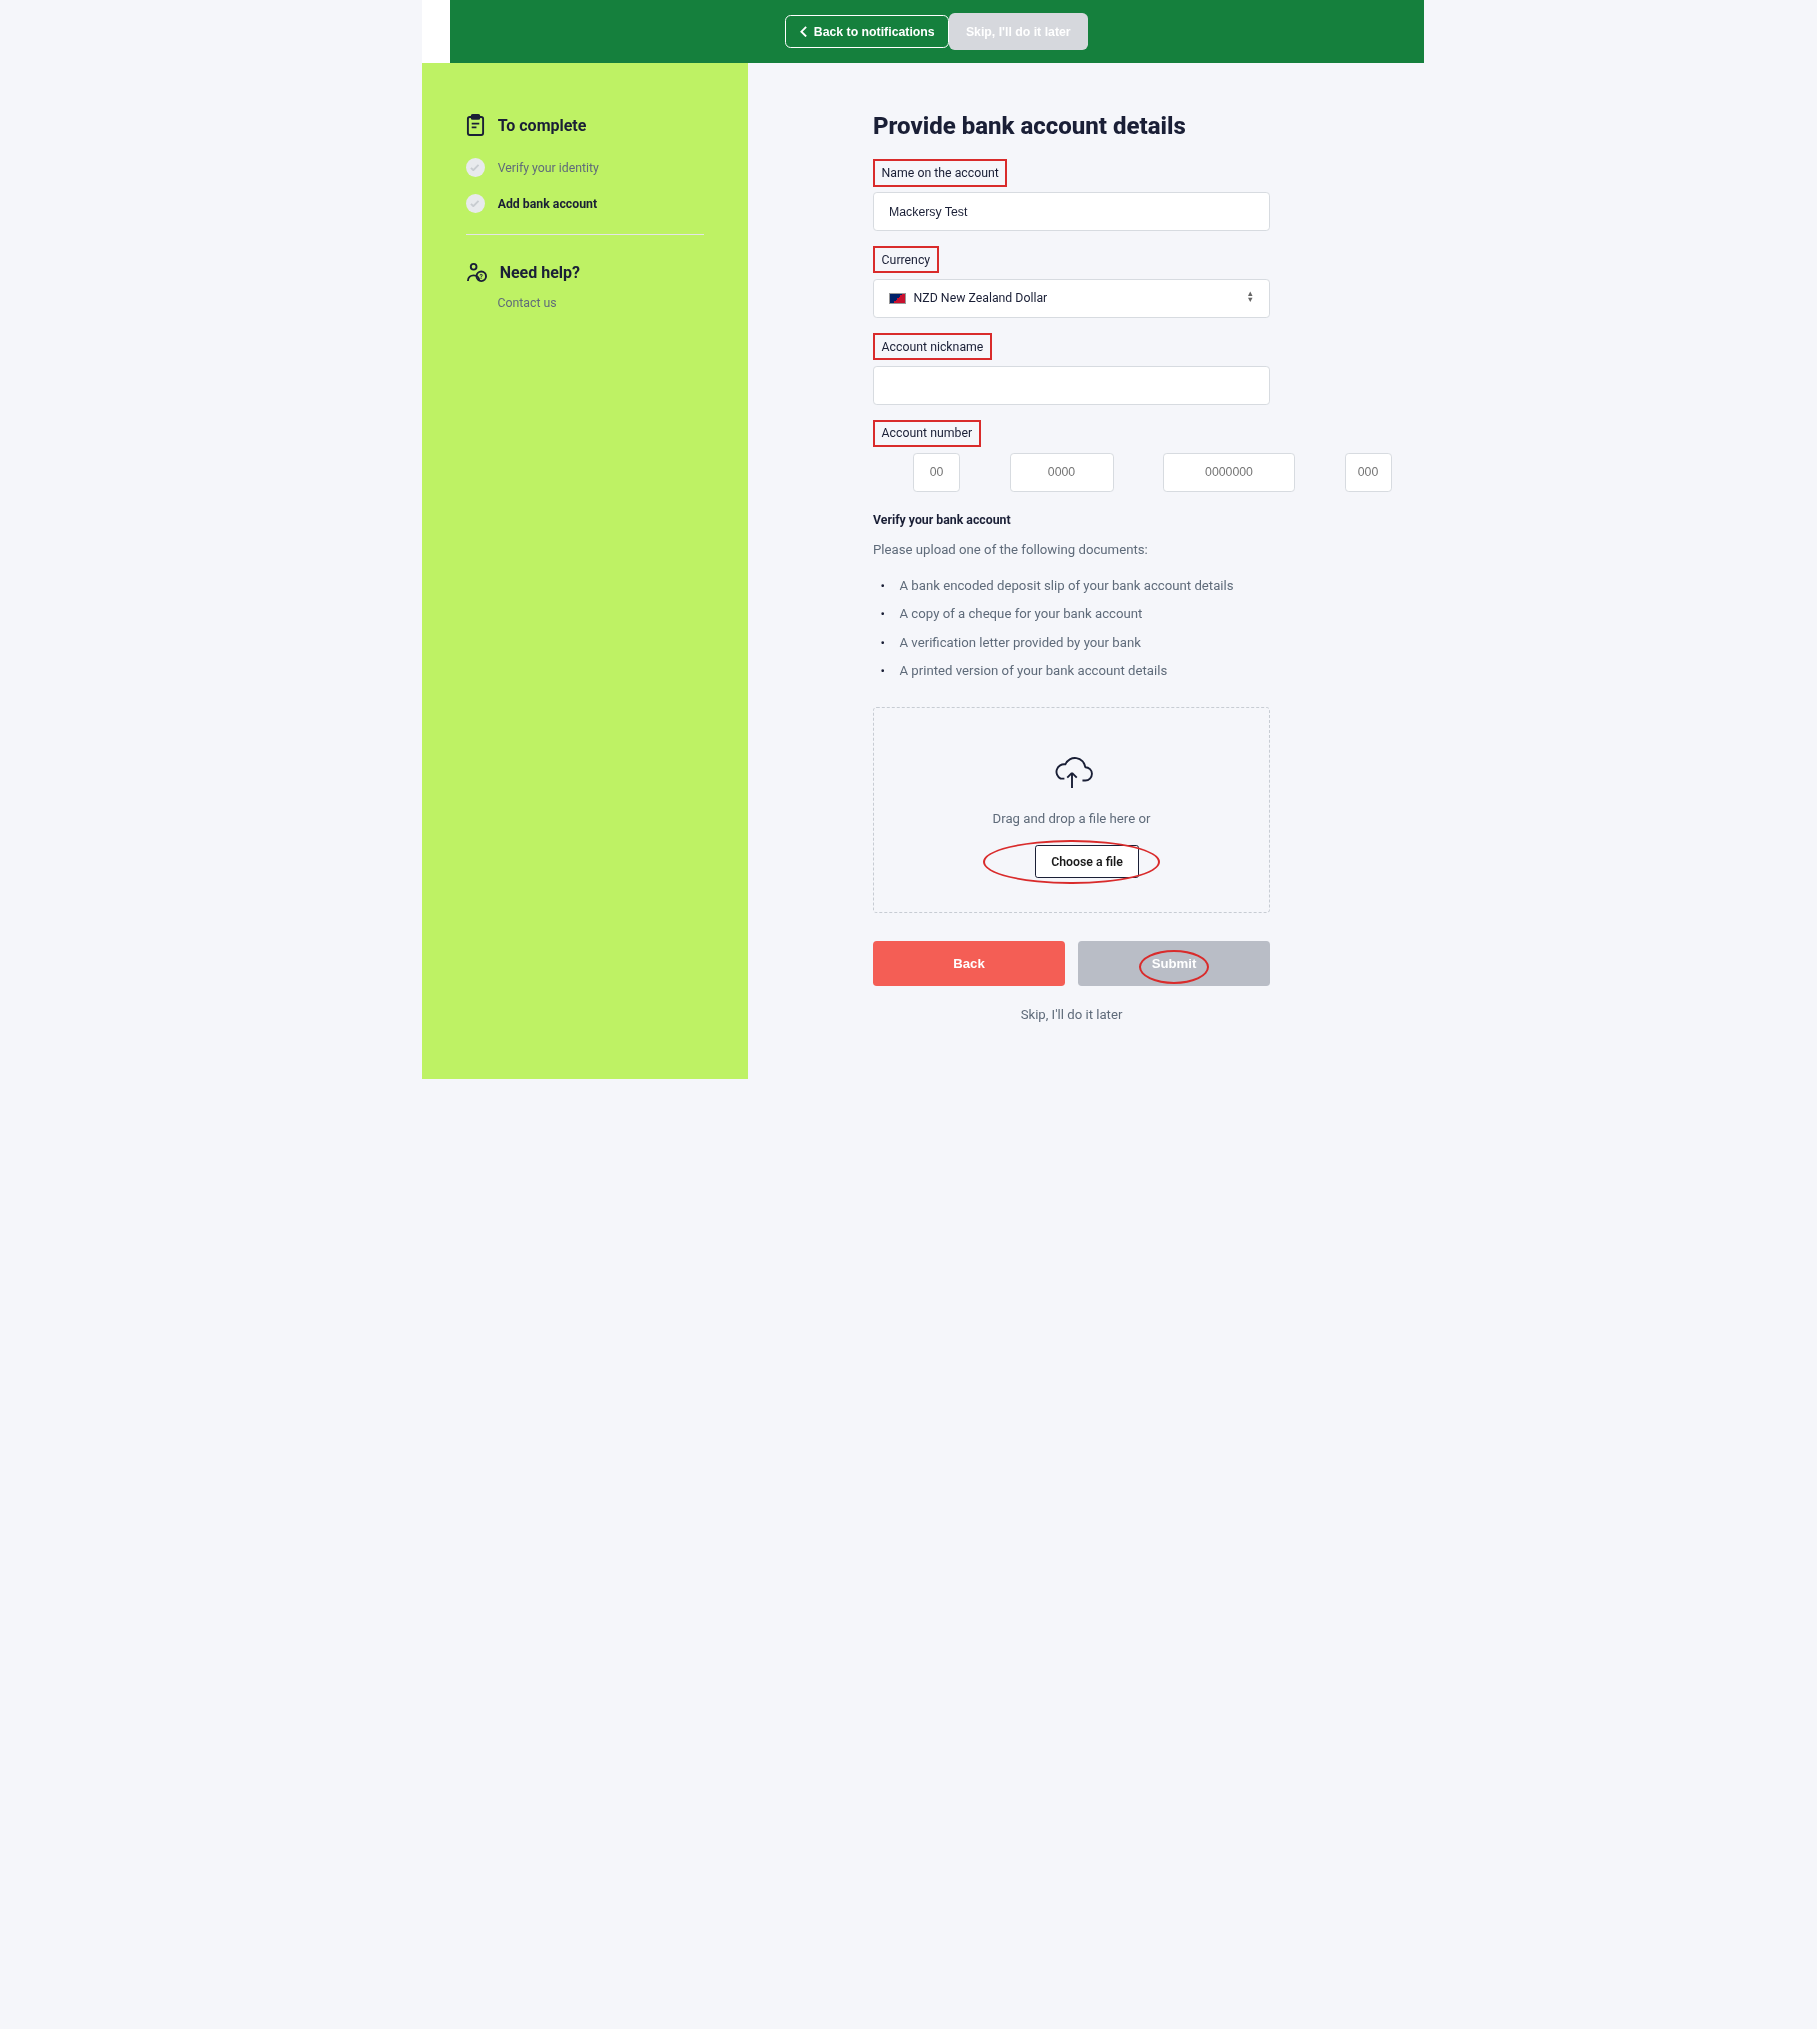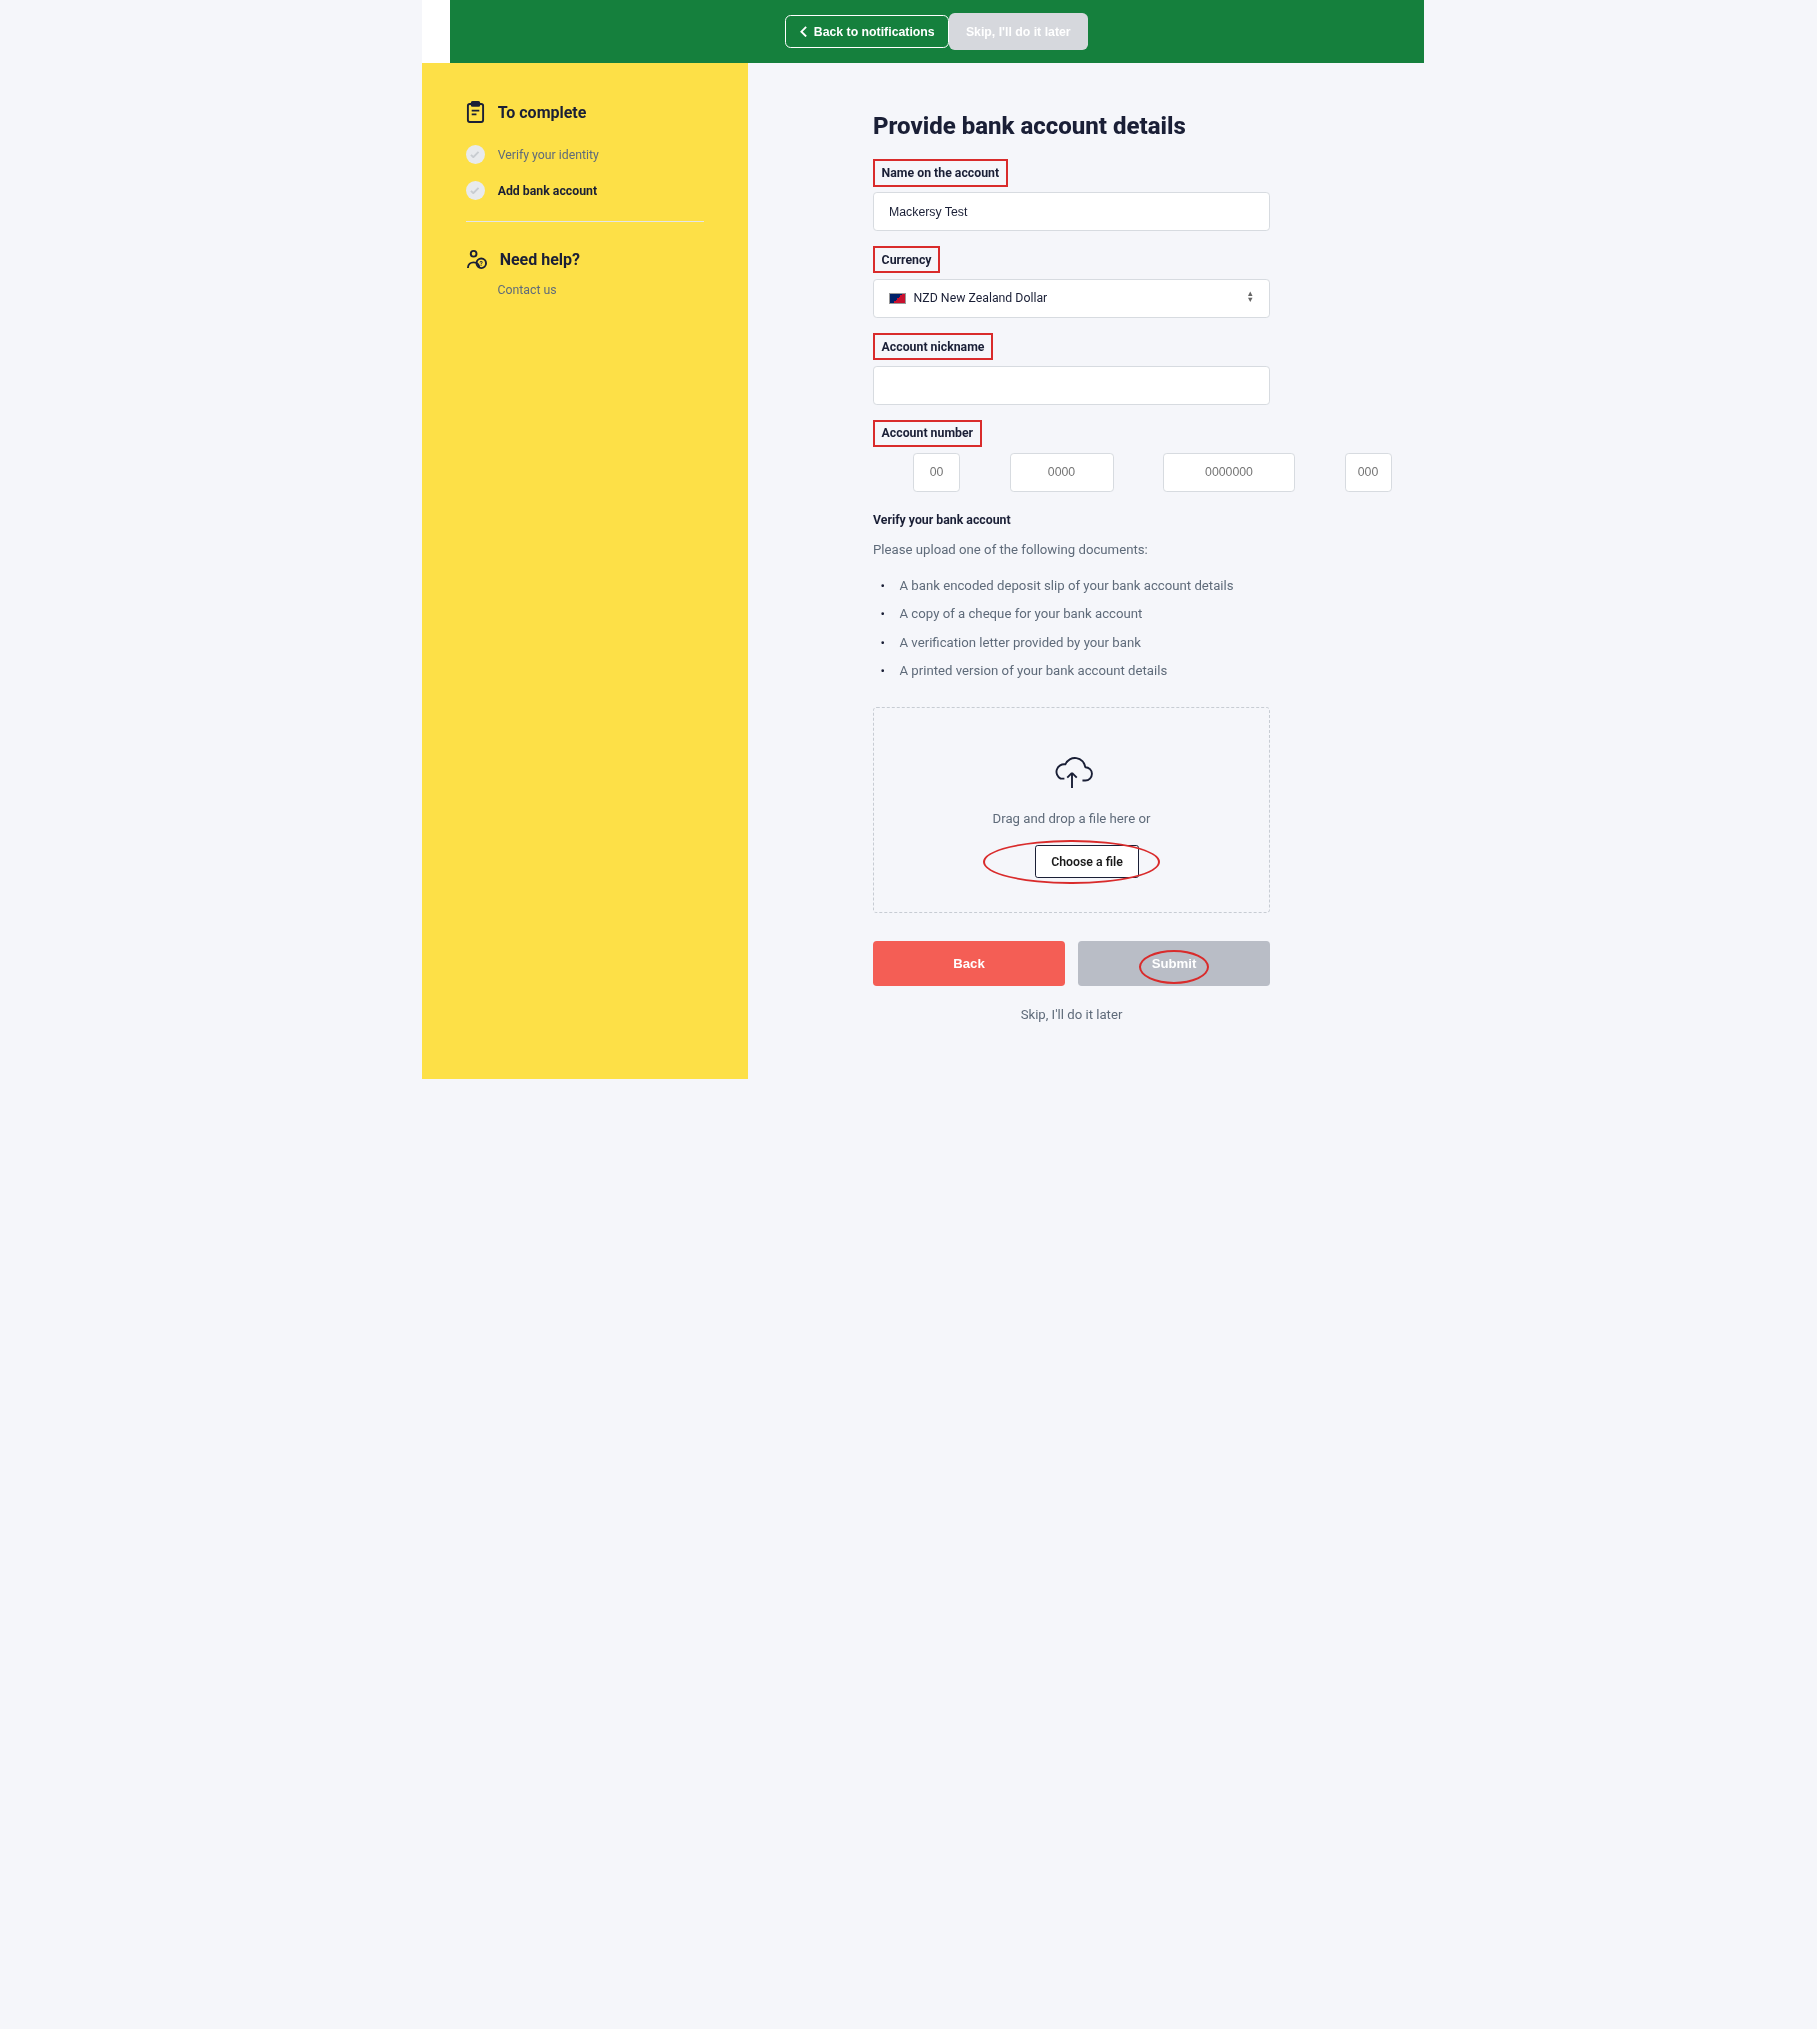--- a/index.html
+++ b/index.html
@@ -2,33 +2,33 @@
 <html style="font-size:15px"><head>
 <meta charset="utf-8">
 <style>
   *{box-sizing:border-box;margin:0;padding:0;}
   body{font-family:-apple-system,BlinkMacSystemFont,"Segoe UI",Roboto,Arial,sans-serif;background:#f5f6fa;color:#1a1a1a;width:1817px;}
   .canvas{width:974px;margin:0 auto;background:#fff;}
   .topbar{background:#15803d;width:100%;display:flex;justify-content:center;align-items:center;padding:13.2px 13.2px;margin-left:28px;}
   .btn-back{border:0.9px solid #fff;color:#fff;background:transparent;font-size:12.3px;font-weight:600;padding:8.5px 13.2px;border-radius:5.7px;display:flex;align-items:center;gap:5.7px;cursor:pointer;}
   .btn-skip-top{background:#d6d8dd;color:#fff;border:none;font-size:12.3px;font-weight:600;padding:11.4px 17px;border-radius:5.7px;cursor:pointer;}
   .content{display:flex;}
-  .sidebar{width:326px;background:#fde047;padding:38px 44px;}
+  .sidebar{width:326px;background:#bef264;padding:51px 44px;}
   .main{flex:1;background:#f5f6fa;padding:49px 0 57px 0;}
   .main-inner{width:397px;margin:0 auto;}
   .side-heading{display:flex;align-items:center;gap:13.2px;font-size:16px;font-weight:700;color:#1a1f36;margin-bottom:21px;}
   .step{display:flex;align-items:center;gap:13.2px;font-size:12.3px;color:#5f6b7a;margin-bottom:17px;}
   .step.active{font-weight:700;color:#1a1f36;}
   .step-circle{width:19px;height:19px;border-radius:50%;background:#e8eaed;display:flex;align-items:center;justify-content:center;}
   .divider{border:none;border-top:0.9px solid #e3e5e8;margin:21px 0 26.5px 0;}
   .help-heading{display:flex;align-items:center;gap:13.2px;font-size:16px;font-weight:700;color:#1a1f36;margin-bottom:13.2px;}
   .contact{font-size:12.3px;color:#5f6b7a;margin-left:32px;cursor:pointer;}
   h1.page-title{font-size:24px;font-weight:800;color:#1a1f36;margin-bottom:19px;}
   p.desc{font-size:13.2px;color:#5f6b7a;line-height:1.7;margin-bottom:21px;}
-  .form-label{font-size:12.3px;font-weight:700;color:#1a1f36;display:inline-block;padding:4.7px 6.6px;}
+  .form-label{font-size:12.3px;font-weight:400;color:#1a1f36;display:inline-block;padding:4.7px 6.6px;}
   .highlight{border:2.8px solid #d92b2b;display:inline-block;margin-bottom:5.7px;}
   .text-input,.select-box{width:100%;border:0.9px solid #d7dbe0;border-radius:3.8px;padding:11.4px 15px;font-size:12.3px;color:#1a1f36;background:#fff;}
   .select-box{display:flex;align-items:flex-start;justify-content:space-between;cursor:pointer;}
   .field{margin-bottom:15px;}
   .num-group{display:flex;gap:9.5px;}
   .num-input{border:0.9px solid #d7dbe0;border-radius:3.8px;padding:11.4px 0;text-align:center;font-size:12.3px;color:#aeb4bd;margin-left:40px;}
   .num-sm{width:47px;}
   .num-md{width:104px;}
   .num-lg{width:132px;}
   .subhead{font-size:12.3px;font-weight:700;color:#1a1f36;margin:21px 0 15px 0;}

